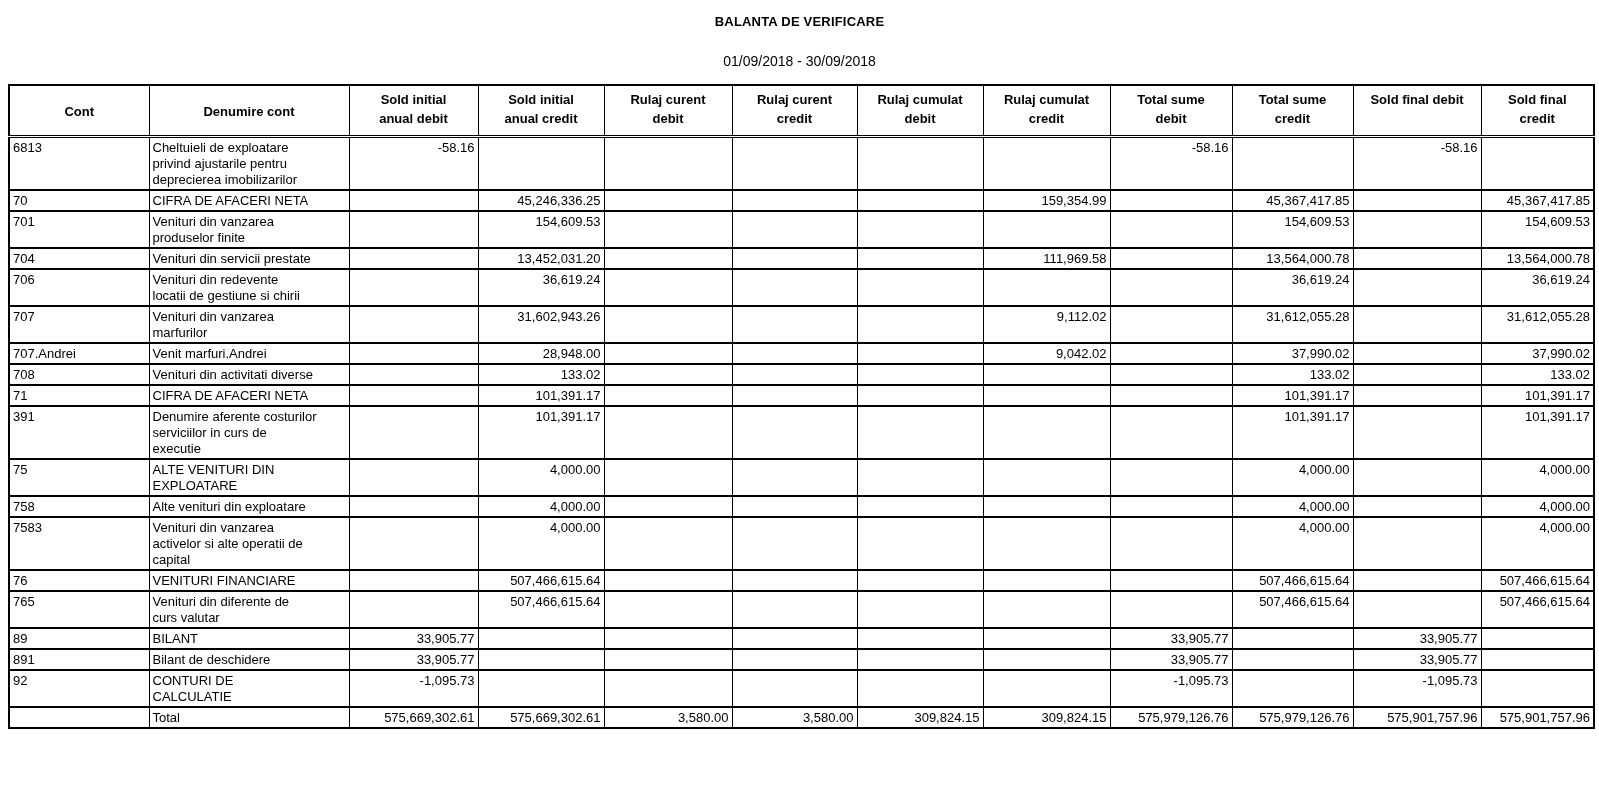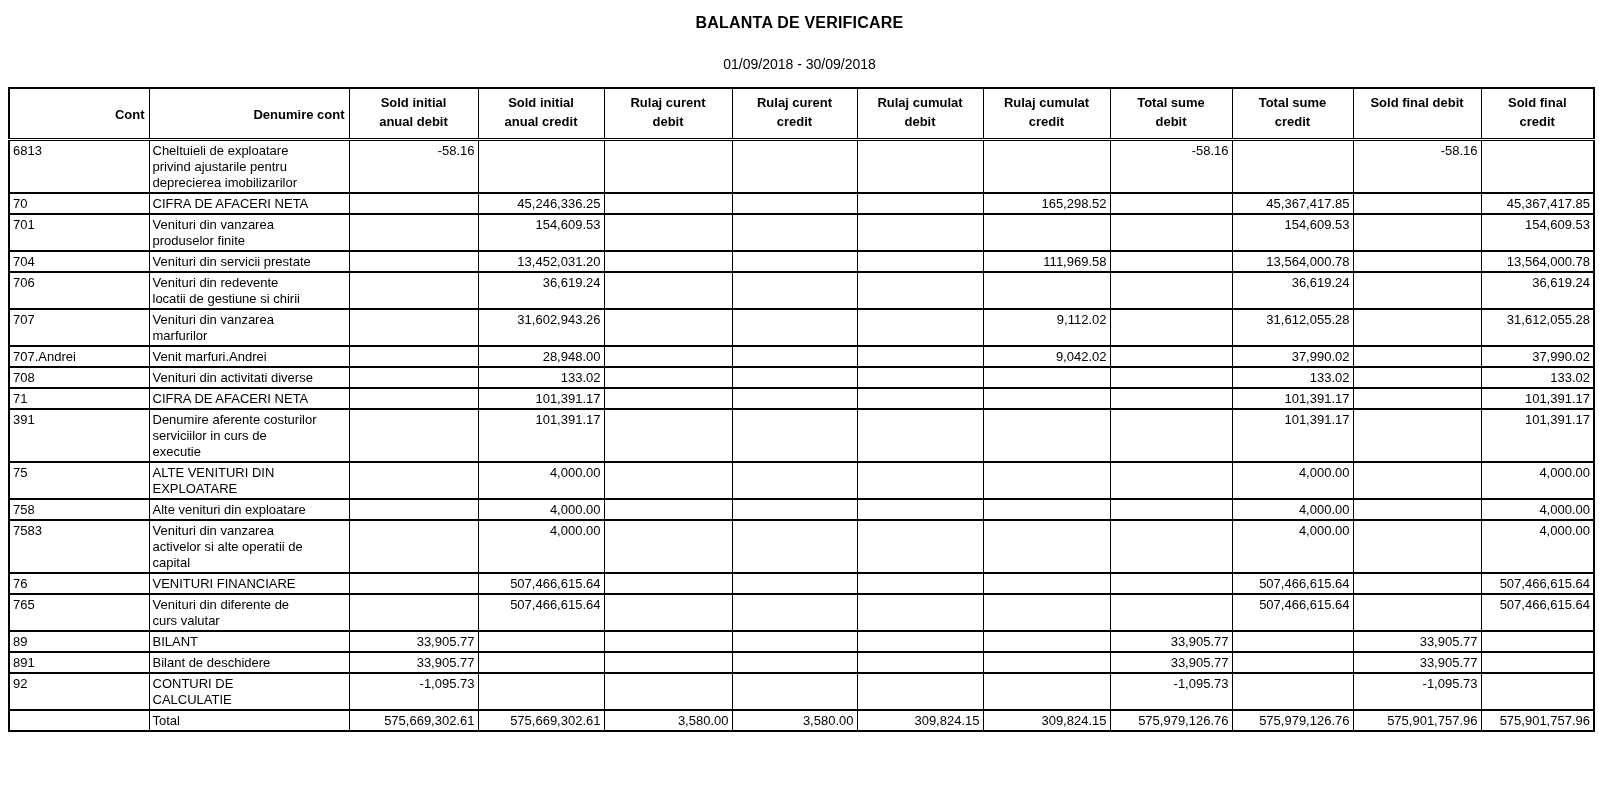--- a/index.html
+++ b/index.html
@@ -10,21 +10,21 @@
     height: 802px;
     overflow: hidden;
     font-family: "Liberation Sans", sans-serif;
     color: #000000;
   }
   .title-block {
     padding-top: 14px;
     text-align: center;
   }
   .report-title {
-    font-size: 16px;
+    font-size: 13px;
     font-weight: bold;
     letter-spacing: 0.2px;
   }
   .report-period {
     font-size: 14px;
     margin-top: 24px;
   }
   table.balance {
     table-layout: fixed;
     border-collapse: collapse;
@@ -54,21 +54,21 @@
   }
   thead th {
     font-weight: bold;
     height: 42px;
     padding: 4px 4px 3px 4px;
     line-height: 19px;
     white-space: pre-line;
     border-bottom: 3px double #000;
   }
   th.h-left {
-    text-align: right;
+    text-align: center;
     vertical-align: middle;
   }
   th.h-num {
     vertical-align: top;
   }
   tbody td {
     padding: 2px 3px 1px 3px;
     line-height: 16px;
     vertical-align: top;
   }
@@ -147,21 +147,21 @@
         <td class="num"></td>
       </tr>
       <tr>
         <td class="txt">70</td>
         <td class="txt">CIFRA DE AFACERI NETA</td>
         <td class="num"></td>
         <td class="num">45,246,336.25</td>
         <td class="num"></td>
         <td class="num"></td>
         <td class="num"></td>
-        <td class="num">165,298.52</td>
+        <td class="num">159,354.99</td>
         <td class="num"></td>
         <td class="num">45,367,417.85</td>
         <td class="num"></td>
         <td class="num">45,367,417.85</td>
       </tr>
       <tr>
         <td class="txt">701</td>
         <td class="txt">Venituri din vanzarea
 produselor finite</td>
         <td class="num"></td>

